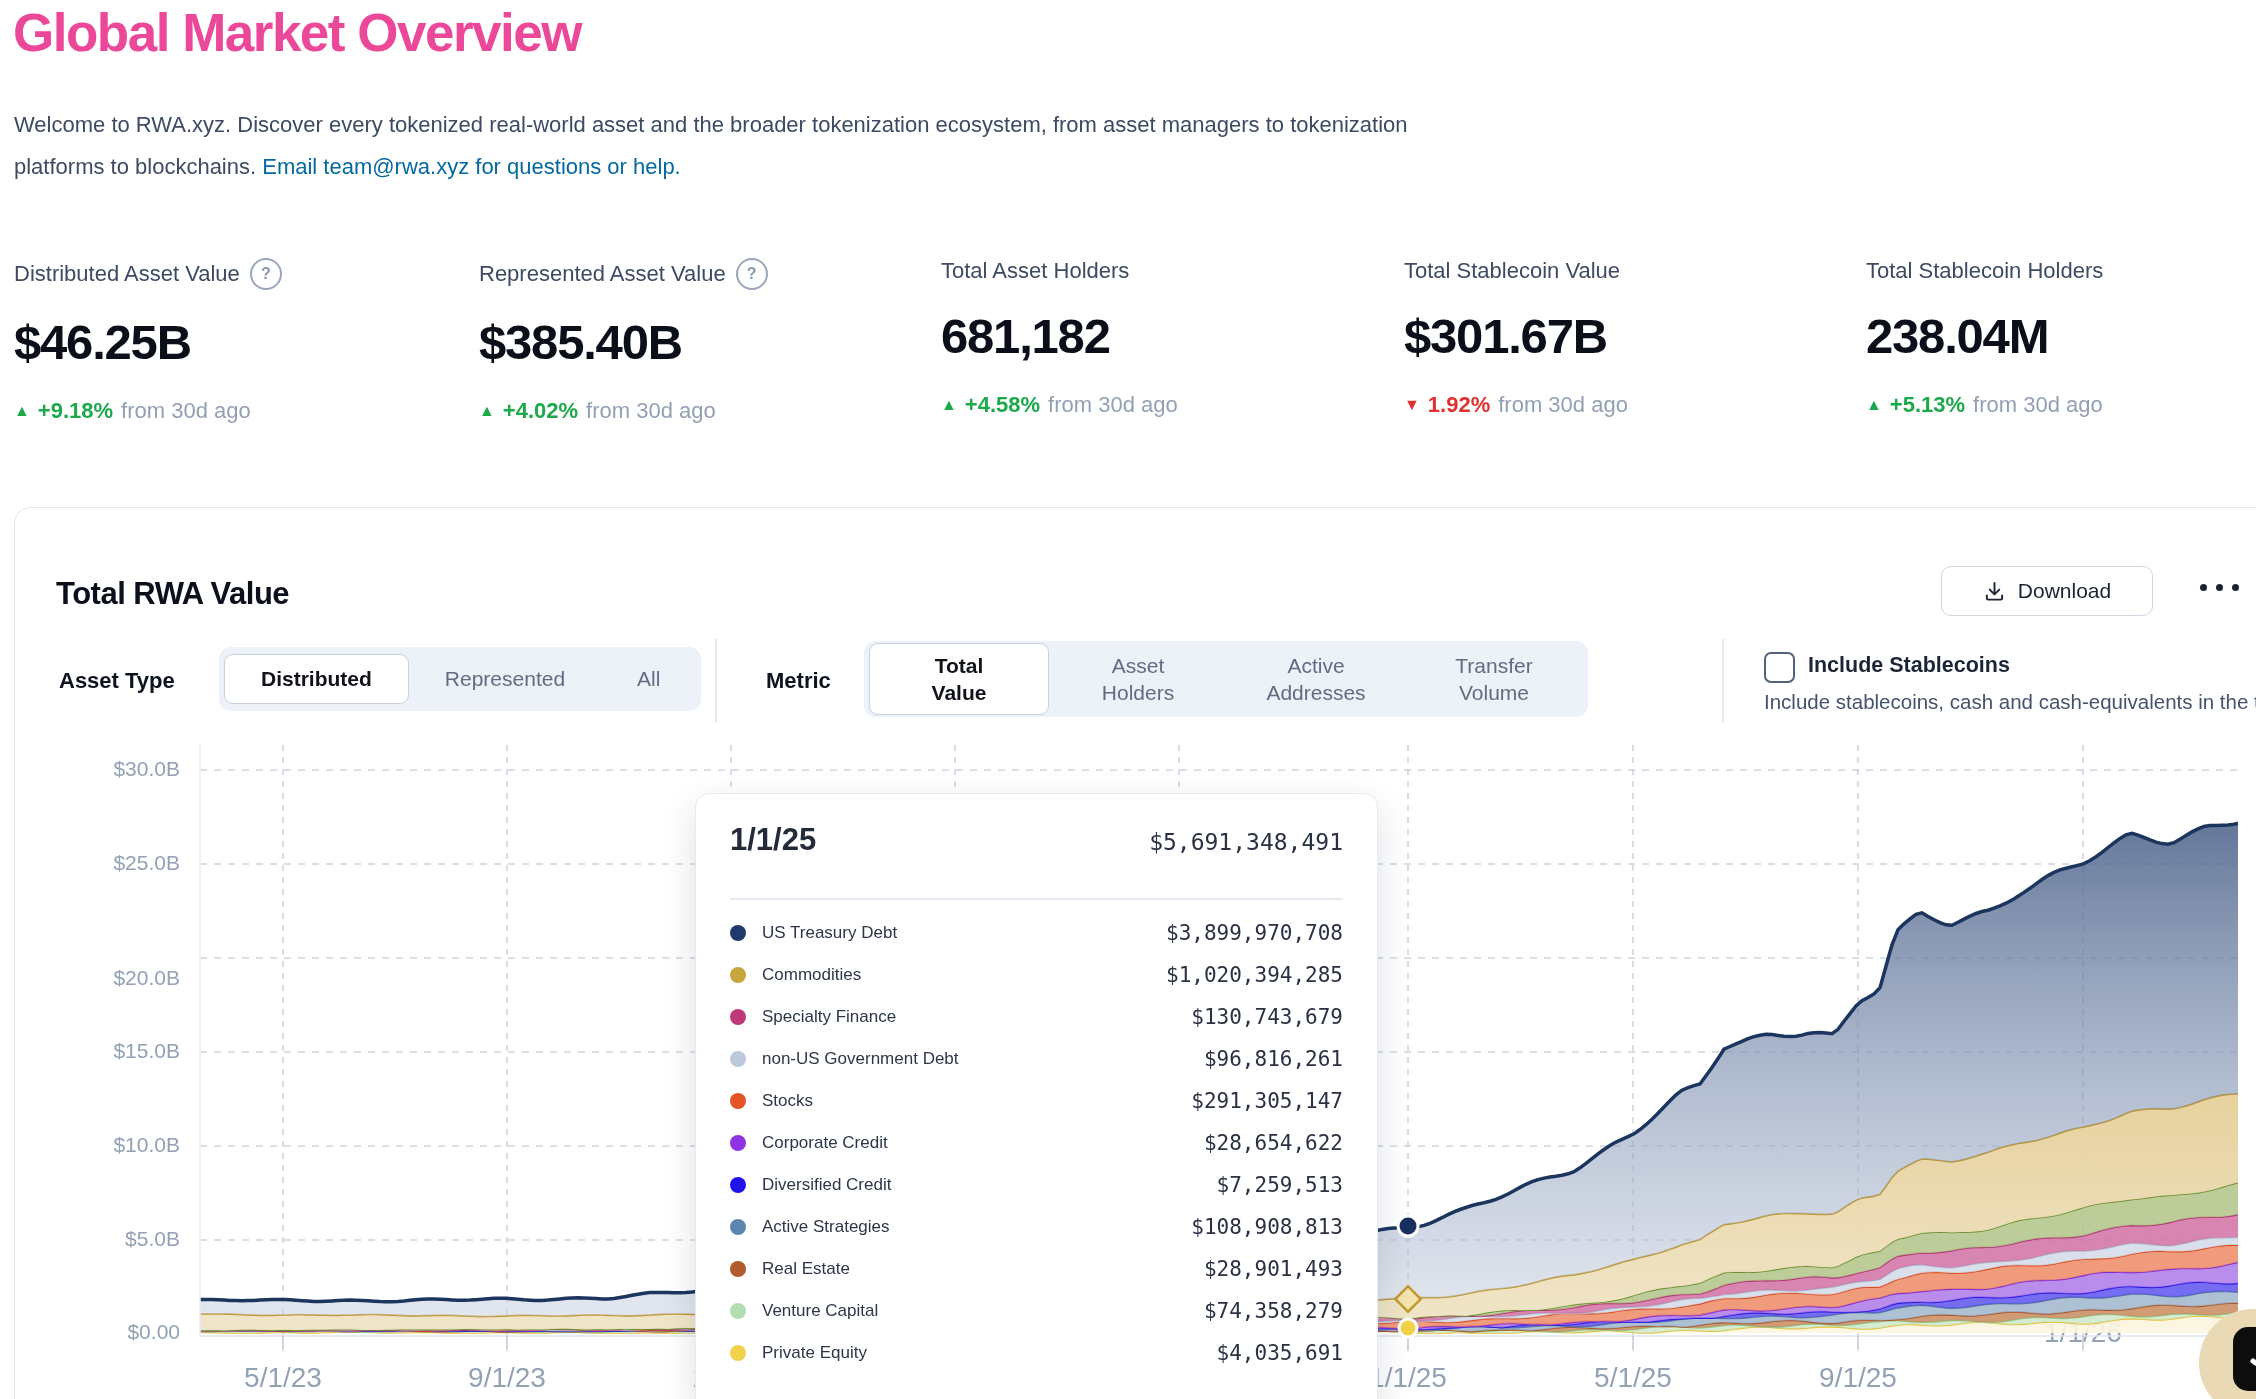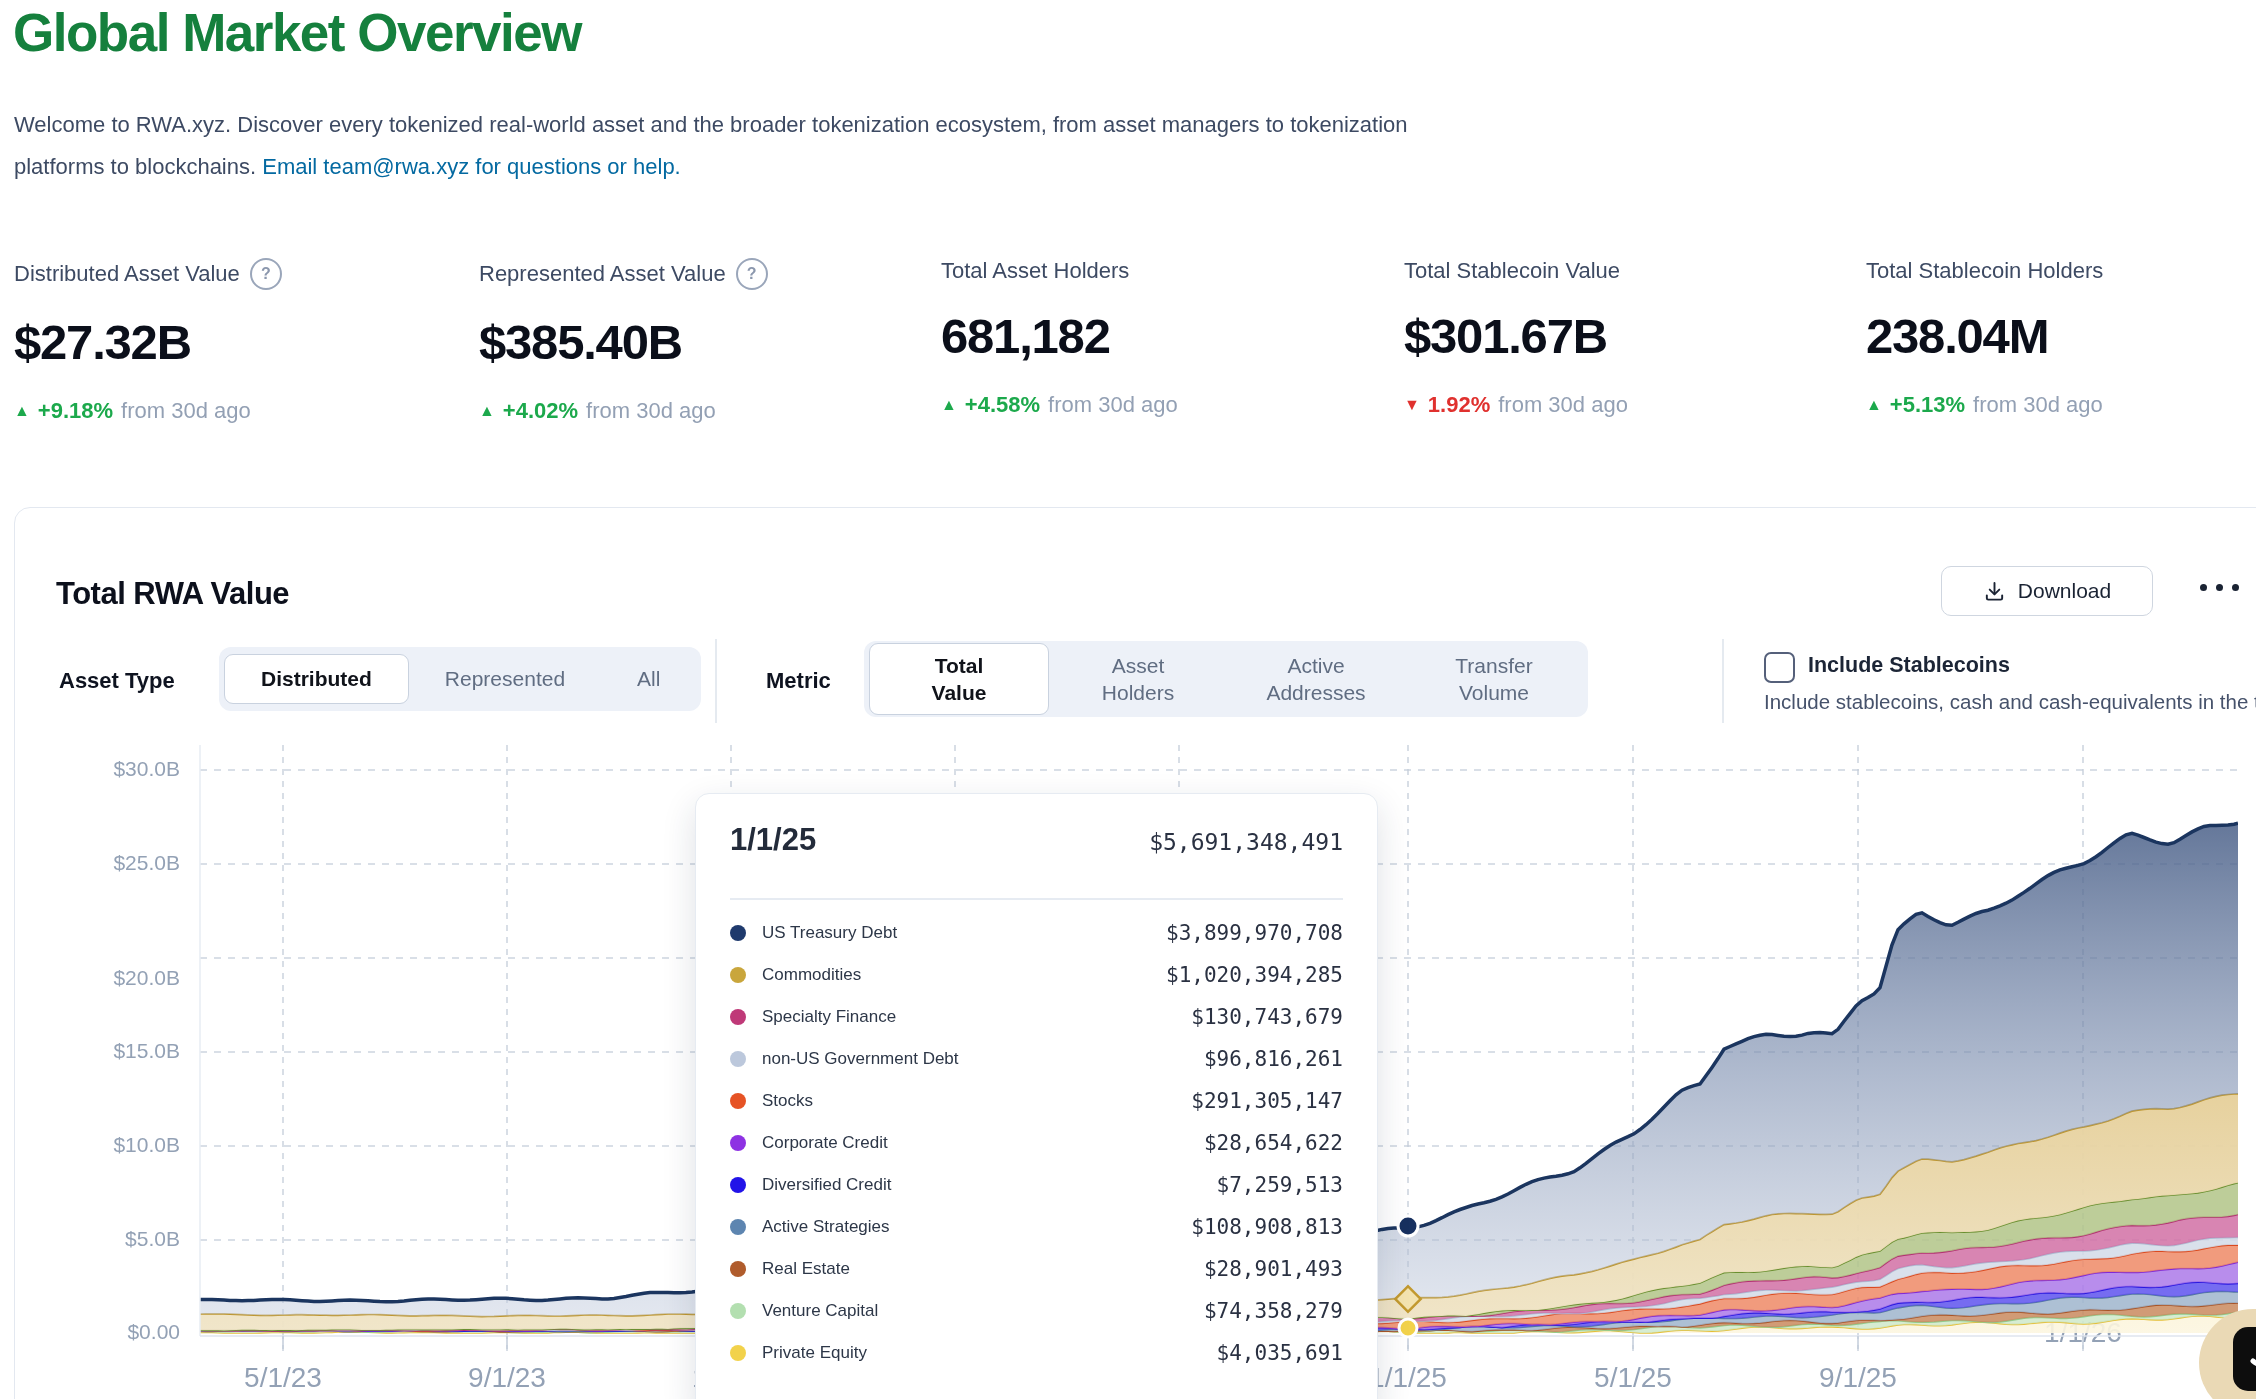--- a/index.html
+++ b/index.html
@@ -1,19 +1,19 @@
 <!DOCTYPE html>
 <html><head>
 <meta charset="utf-8">
 <style>
   html,body{margin:0;padding:0;background:#fff;}
   .screen{position:relative;width:2256px;height:1399px;overflow:hidden;background:#ffffff;
           font-family:"Liberation Sans",sans-serif;color:#0b0f1a;}
   
-  .page-title{position:absolute;left:13px;top:2px;font-size:53px;font-weight:700;letter-spacing:-1.5px;color:#15803d;}
+  .page-title{position:absolute;left:13px;top:2px;font-size:53px;font-weight:700;letter-spacing:-1.5px;color:#ec4899;}
   .subtitle{position:absolute;left:14px;top:104px;width:1475px;font-size:22px;line-height:42px;color:#3d4a63;}
   .subtitle .contact{color:#0369a1;}
   
   .stat{position:absolute;top:258px;width:440px;}
   .stat .lbl{font-size:22px;color:#3d4a63;font-weight:500;display:flex;align-items:center;gap:10px;}
   .help{width:28px;height:28px;border:2px solid #9aa6ba;border-radius:50%;display:inline-flex;
         align-items:center;justify-content:center;font-size:16px;color:#8b97ad;font-weight:700;}
   .stat .val{margin-top:24px;font-size:49px;font-weight:650;letter-spacing:-1.2px;color:#0b0f1a;}
   .stat .delta{margin-top:28px;font-size:22px;color:#93a0b4;display:flex;align-items:center;gap:8px;}
   .stat .delta .tri{font-size:16px;}
@@ -73,21 +73,21 @@
     <span>Welcome to RWA.xyz. Discover every tokenized real-world asset and the broader tokenization ecosystem, from asset managers to tokenization platforms to blockchains.</span>
     <span class="contact">Email team@rwa.xyz for questions or help.</span>
   </div>
 
   <div id="stats-row">
       <div class="stat" style="left: 14px;">
         <div class="lbl">
           <span>Distributed Asset Value</span>
           <span class="help">?</span>
         </div>
-        <div class="val">$27.32B</div>
+        <div class="val">$46.25B</div>
         <div class="delta up">
           <span class="tri">▲</span>
           <span class="pct">+9.18%</span>
           <span>from 30d ago</span>
         </div>
       </div>
       <div class="stat" style="left: 479px;">
         <div class="lbl">
           <span>Represented Asset Value</span>
           <span class="help">?</span>

